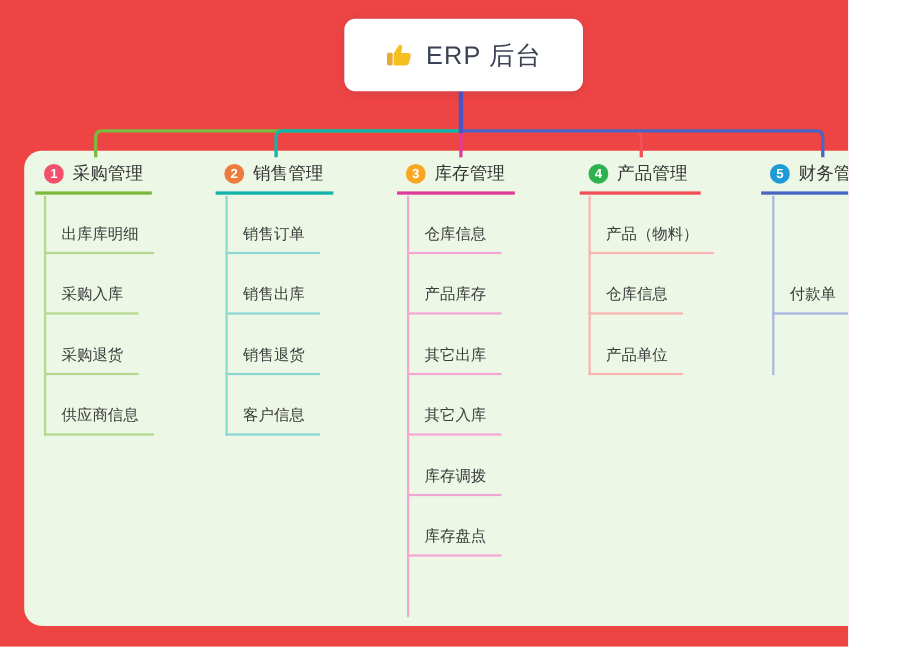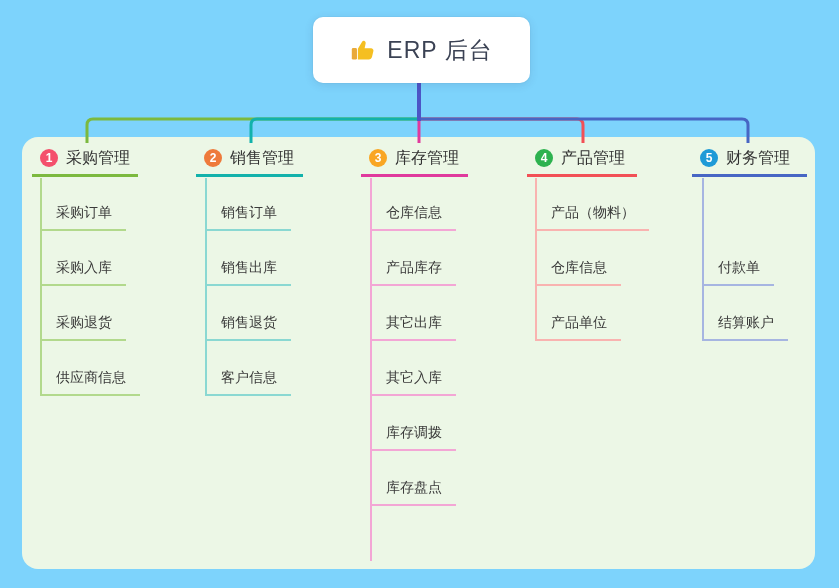--- a/index.html
+++ b/index.html
@@ -1,16 +1,16 @@
 <!DOCTYPE html>
 <html><head>
 <meta charset="utf-8">
 <style>
   html,body{margin:0;padding:0;background:#ffffff;}
-  .stage{position:relative;width:839px;height:588px;background:#7dd3fc;overflow:hidden;
+  .stage{position:relative;width:771px;height:588px;background:#ef4444;overflow:hidden;
          font-family:"Liberation Sans","DejaVu Sans",sans-serif;}
   .panel{position:absolute;left:22px;top:137px;width:793px;height:432px;
          background:#ecf7e6;border-radius:16px;}
   .connectors{position:absolute;left:0;top:0;pointer-events:none;}
   .root-node{position:absolute;left:313px;top:17px;width:217px;height:66px;
              background:#ffffff;border-radius:10px;
              box-shadow:0 2px 10px rgba(40,50,80,.12),0 0 0 1px rgba(0,0,0,.02);
              display:flex;align-items:center;justify-content:center;gap:10px;cursor:default;}
   .root-label{font-size:23px;color:#3b4254;font-weight:500;letter-spacing:1px;}
   .thumb{width:27px;height:27px;display:inline-flex;}
@@ -61,21 +61,21 @@
       </svg>
     </span>
     <span class="root-label">ERP 后台</span>
   </div>
 
   <div class="branch-title b1" style="left:32px;width:98px;">
     <span class="badge">1</span>
     <span class="btext">采购管理</span>
   </div>
   <div class="vline b1" style="left:40px;height:218px;"></div>
-  <div class="child b1" style="left:40px;top:203px;"><span>采购订单</span></div>
+  <div class="child b1" style="left:40px;top:203px;"><span>出库库明细</span></div>
   <div class="child b1" style="left:40px;top:313px;"><span>采购退货</span></div>
   <div class="child b1" style="left:40px;top:258px;"><span>采购入库</span></div>
   <div class="child b1" style="left:40px;top:368px;"><span>供应商信息</span></div>
 
   <div class="branch-title b2" style="left:196px;width:99px;">
     <span class="badge">2</span>
     <span class="btext">销售管理</span>
   </div>
   <div class="vline b2" style="left:205px;height:218px;"></div>
   <div class="child b2" style="left:205px;top:258px;"><span>销售出库</span></div>
@@ -103,15 +103,14 @@
   <div class="child b4" style="left:535px;top:203px;"><span>产品（物料）</span></div>
   <div class="child b4" style="left:535px;top:258px;"><span>仓库信息</span></div>
   <div class="child b4" style="left:535px;top:313px;"><span>产品单位</span></div>
 
   <div class="branch-title b5" style="left:692px;width:107px;">
     <span class="badge">5</span>
     <span class="btext">财务管理</span>
   </div>
   <div class="vline b5" style="left:702px;height:163px;"></div>
   <div class="child b5" style="left:702px;top:258px;"><span>付款单</span></div>
-  <div class="child b5" style="left:702px;top:313px;"><span>结算账户</span></div>
 
 </div>
 
 </body></html>

